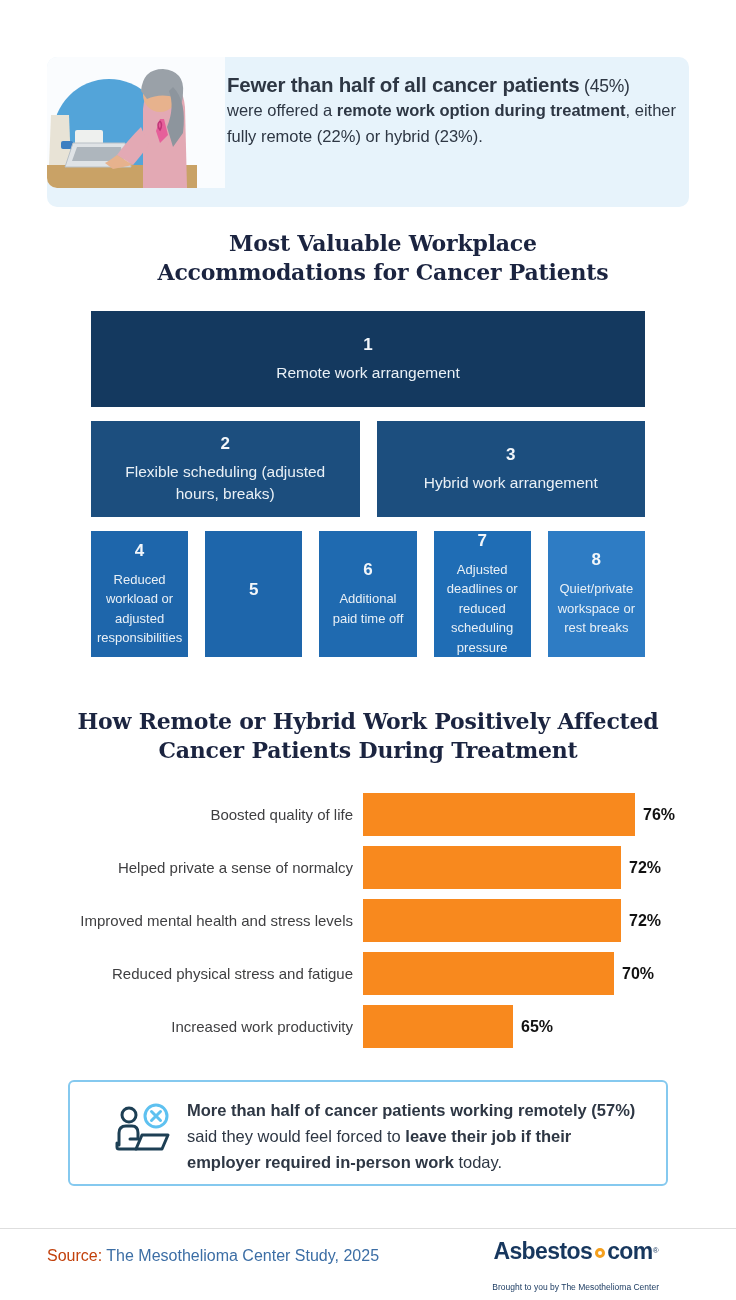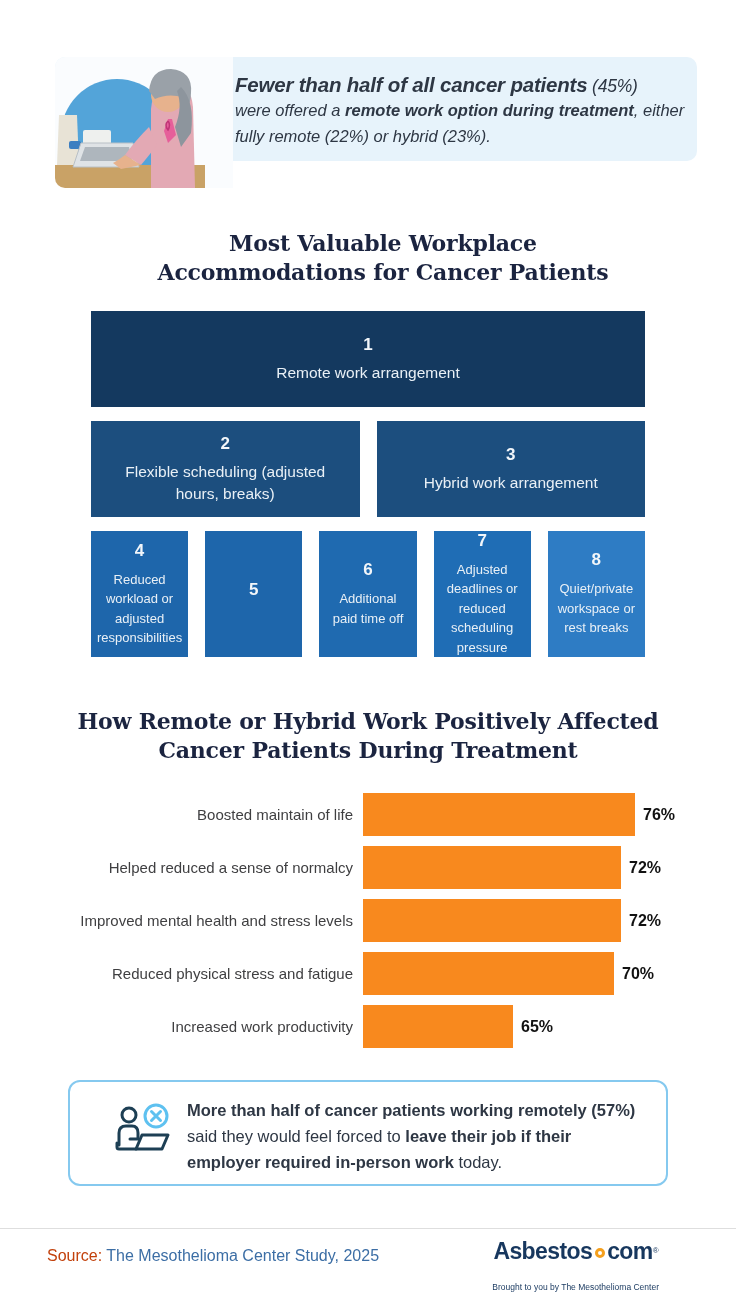--- a/index.html
+++ b/index.html
@@ -1,20 +1,20 @@
 <!DOCTYPE html>
 <html><head>
 <meta charset="utf-8">
 <style>
   html,body{margin:0;padding:0;background:#ffffff;}
   body{font-family:"Liberation Sans", sans-serif;}
   .page{position:relative;width:736px;height:1300px;background:#fff;overflow:hidden;}
 
   
-  .hero{position:absolute;left:55px;top:57px;width:642px;height:104px;background:#e7f3fb;border-radius:10px;font-style:italic;}
+  .hero{position:absolute;left:47px;top:57px;width:642px;height:150px;background:#e7f3fb;border-radius:10px;}
   .hero-img{position:absolute;left:0;top:0;width:178px;height:131px;border-radius:10px 0 0 10px;overflow:hidden;}
   .hero-text{position:absolute;left:180px;top:16px;width:462px;color:#2e3744;}
   .hero-headline{font-size:20.5px;font-weight:bold;letter-spacing:-0.2px;}
   .hero-headline .pct{font-size:17.5px;font-weight:normal;}
   .hero-body{margin-top:1px;font-size:16.5px;line-height:1.55;}
   .hero-body b{font-weight:bold;}
 
   
   .sec-title{position:absolute;left:0;width:736px;text-align:center;font-family:"DejaVu Serif", serif;font-weight:bold;color:#1b2440;font-size:22px;line-height:1.3;letter-spacing:-0.2px;}
   .sec-title.t1{top:229px;margin-left:15px;}
@@ -33,21 +33,21 @@
   .row3 .tm-num{margin-bottom:9px;}
 
   
   .chart{position:absolute;left:45px;top:793px;width:650px;}
   .bar-row{display:flex;align-items:center;height:43px;margin-bottom:10px;}
   .bar-label{width:308px;text-align:right;padding-right:10px;font-size:15px;color:#3f3f41;flex:none;}
   .bar-fill{height:43px;flex:none;}
   .bar-value{font-size:16px;font-weight:bold;color:#121212;margin-left:8px;white-space:nowrap;}
 
   
-  .callout{position:absolute;left:68px;top:1080px;width:600px;height:106px;box-sizing:border-box;border:2px solid #85c9ef;border-radius:12px;background:#fff;}
+  .callout{position:absolute;left:68px;top:1080px;width:600px;height:106px;box-sizing:border-box;border:2px solid #85c9ef;border-radius:6px;background:#fff;}
   .callout-icon{position:absolute;left:42px;top:21px;width:62px;height:62px;}
   .callout-text{position:absolute;left:117px;top:15px;width:460px;font-size:16.5px;line-height:1.58;color:#2e3744;}
   .callout-text b{font-weight:bold;}
 
   
   .divider{position:absolute;left:0;top:1228px;width:736px;height:1px;background:#dedede;}
   .source{position:absolute;left:47px;top:1247px;font-size:16px;color:#3c6ea5;}
   .source .src-label{font-weight:normal;color:#c2410c;}
   .brand{position:absolute;right:77px;top:1238px;text-align:center;color:#17375e;}
   .brand-line{font-size:23px;font-weight:bold;letter-spacing:-0.6px;white-space:nowrap;}
@@ -133,26 +133,26 @@
     </div>
   </div>
 
   <div class="sec-title t2">
     <span>How Remote or Hybrid Work Positively Affected</span><br>
     <span>Cancer Patients During Treatment</span>
   </div>
 
   <div class="chart">
     <div class="bar-row">
-      <div class="bar-label">Boosted maintain of life</div>
+      <div class="bar-label">Boosted quality of life</div>
       <div class="bar-fill" style="width: 272px; background-color: rgb(248, 137, 30);"></div>
       <div class="bar-value">76%</div>
     </div>
     <div class="bar-row">
-      <div class="bar-label">Helped reduced a sense of normalcy</div>
+      <div class="bar-label">Helped private a sense of normalcy</div>
       <div class="bar-fill" style="width: 258px; background-color: rgb(248, 137, 30);"></div>
       <div class="bar-value">72%</div>
     </div>
     <div class="bar-row">
       <div class="bar-label">Improved mental health and stress levels</div>
       <div class="bar-fill" style="width: 258px; background-color: rgb(248, 137, 30);"></div>
       <div class="bar-value">72%</div>
     </div>
     <div class="bar-row">
       <div class="bar-label">Reduced physical stress and fatigue</div>

